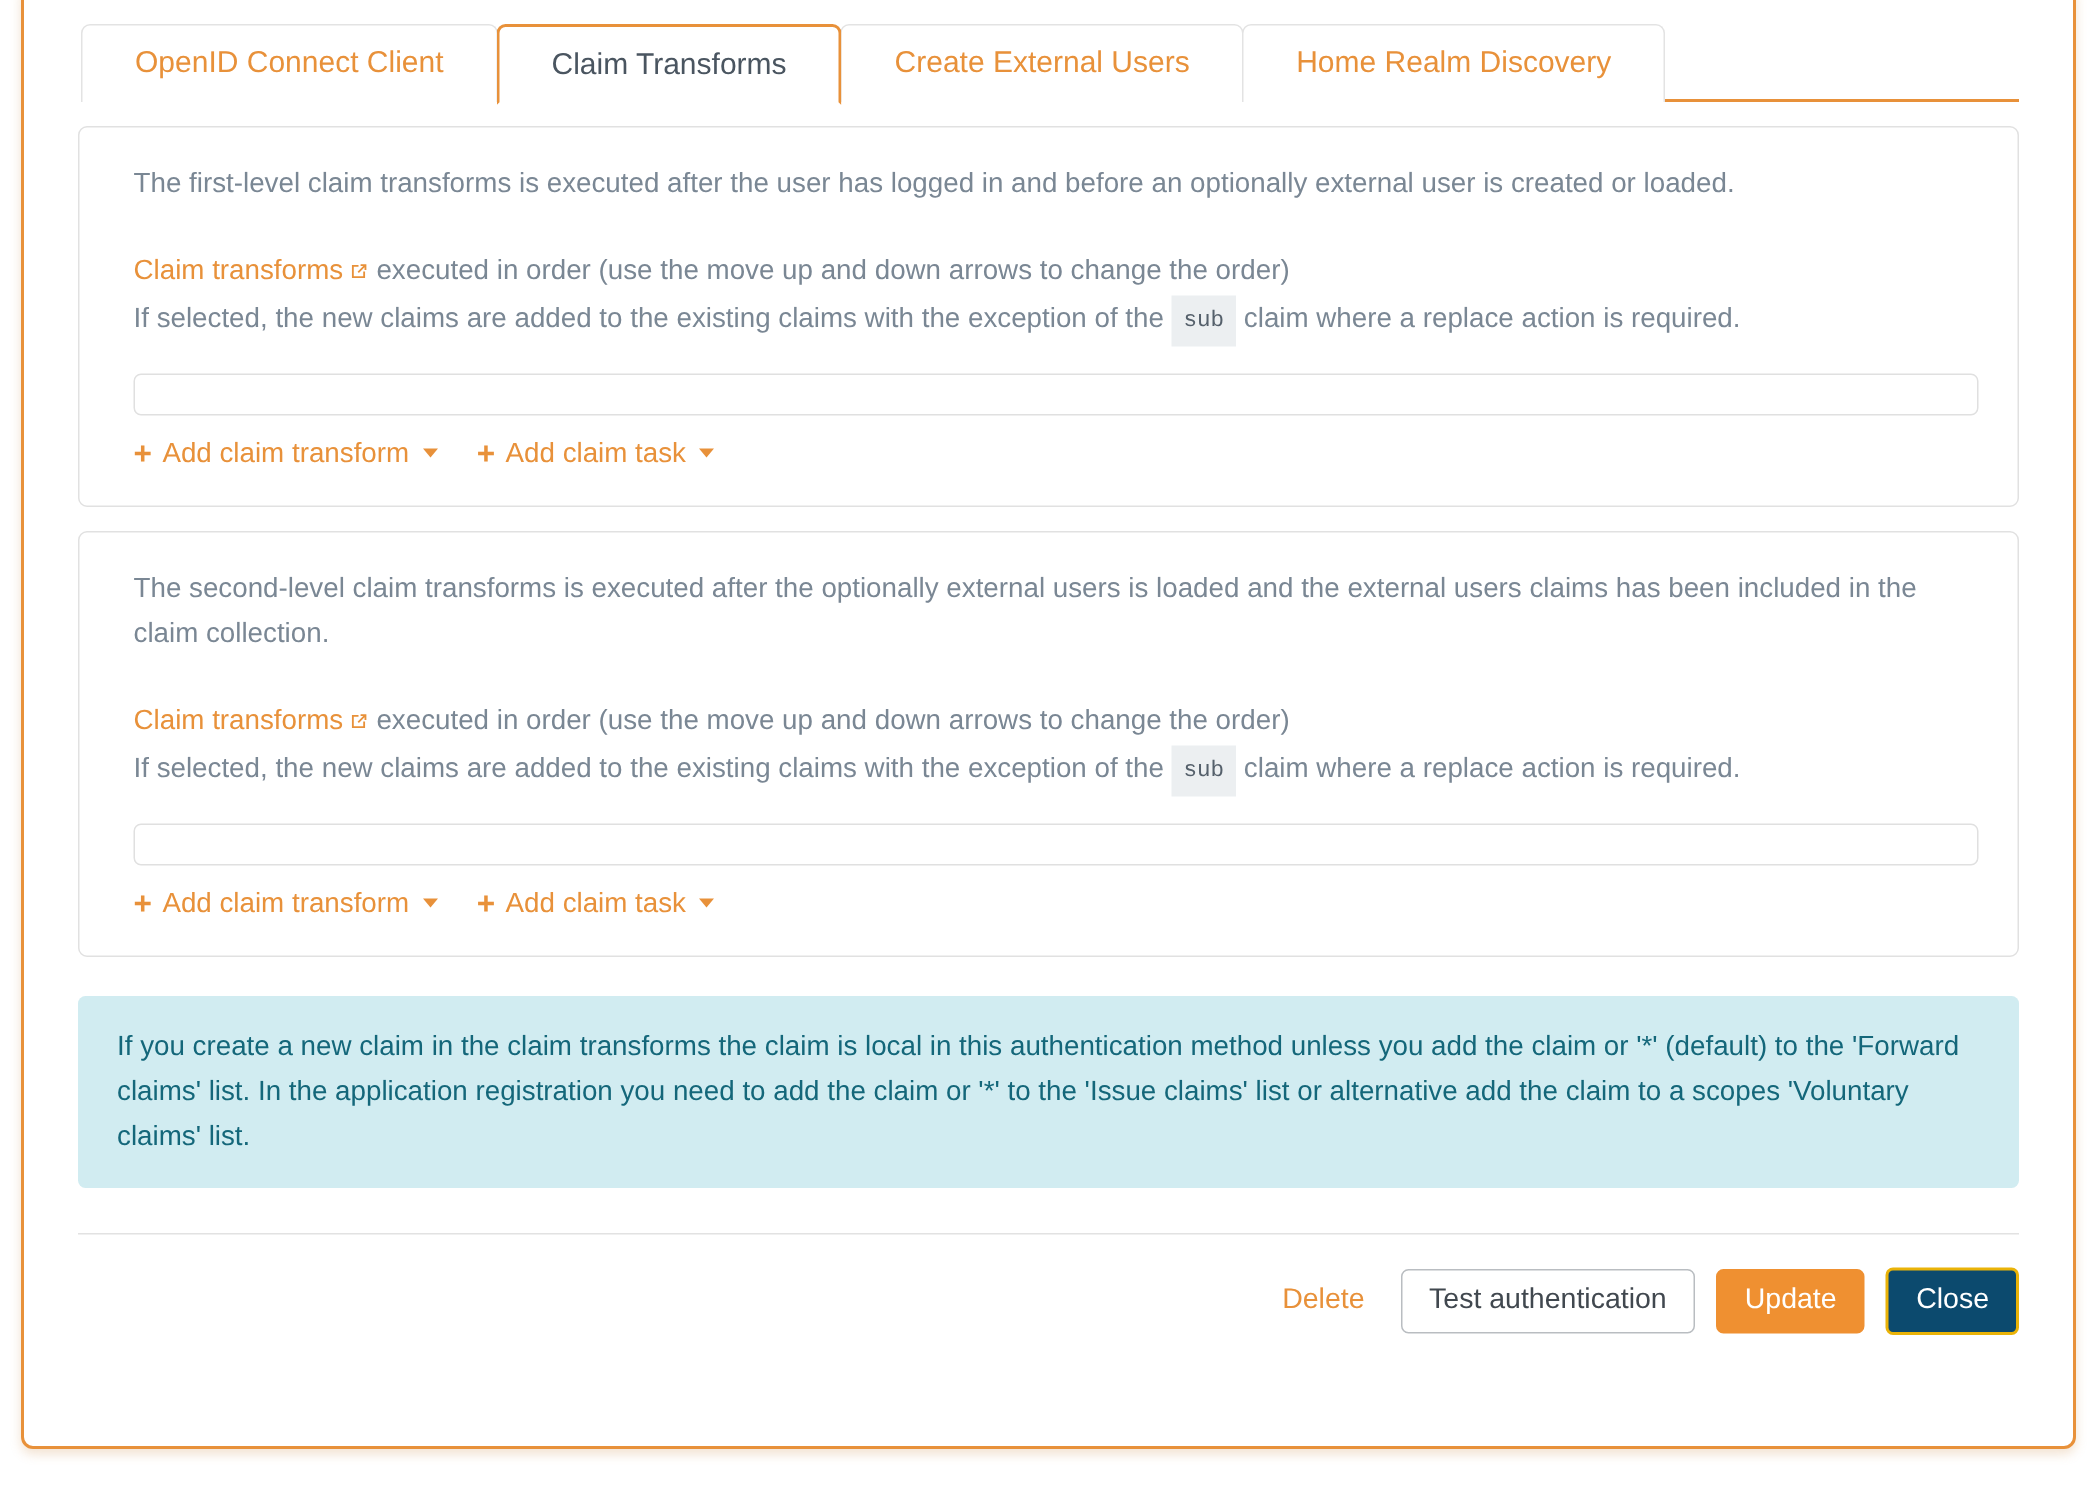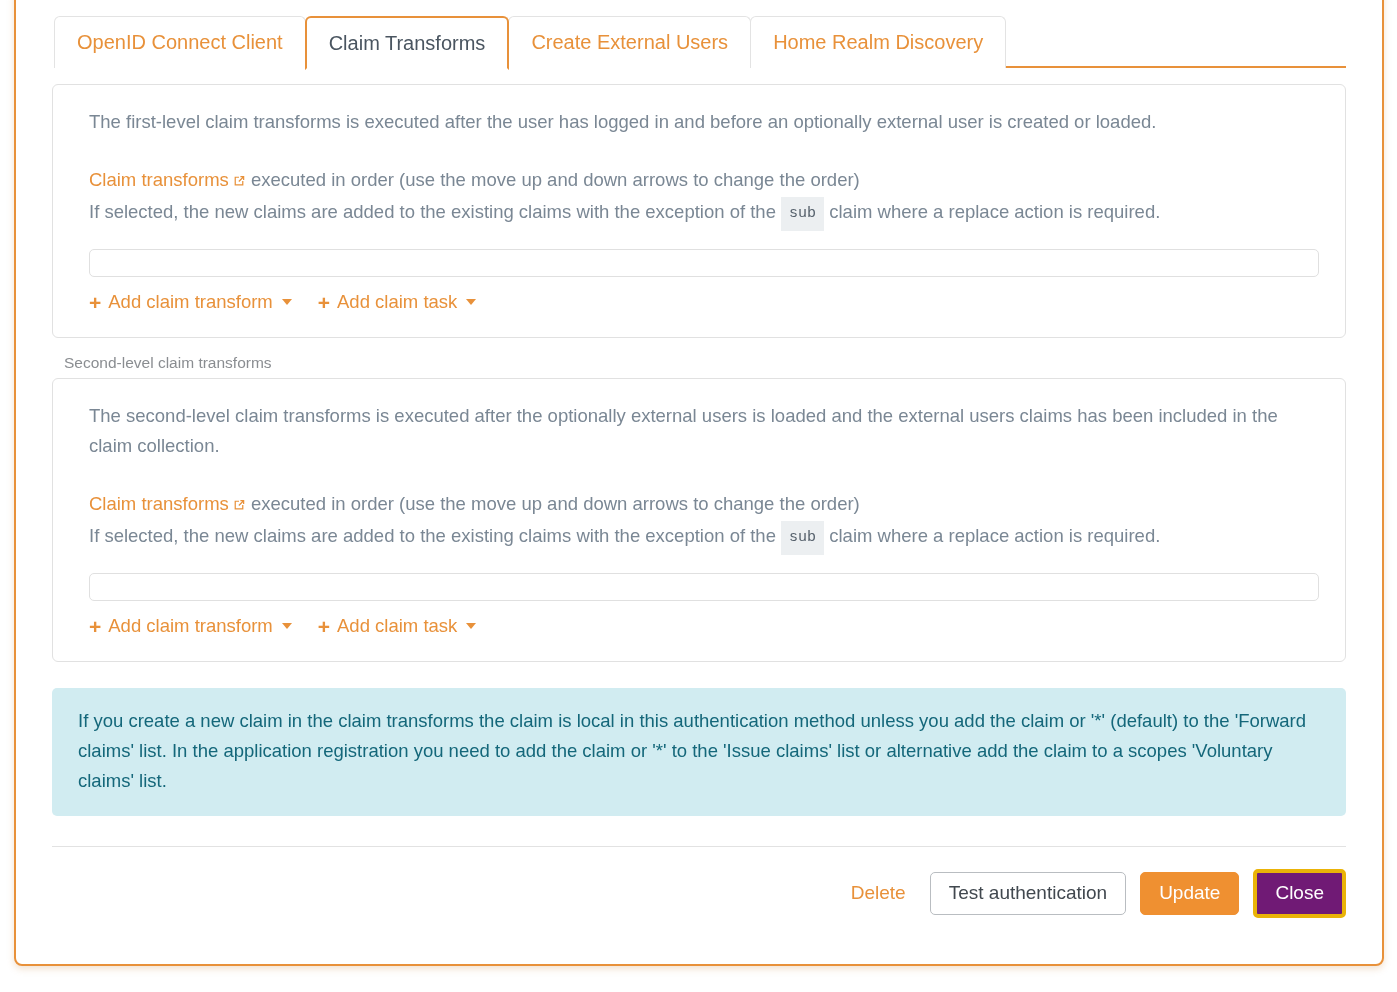--- a/index.html
+++ b/index.html
@@ -46,21 +46,21 @@
     position: absolute;
     left: 0; right: 0; bottom: 0;
     height: 2px;
     background: #e8913a;
     z-index: 0;
   }
   .tab {
     position: relative;
     z-index: 1;
     height: 52px;
-    padding: 0 22px;
+    padding: 0 35px;
     display: flex;
     align-items: center;
     font-size: 20px;
     color: #e8913a;
     background: #ffffff;
     border: 1px solid #e3e3e3;
     border-bottom: none;
     border-top-left-radius: 6px;
     border-top-right-radius: 6px;
     margin-right: -1px;
@@ -205,22 +205,22 @@
     background: #ffffff;
     border: 1px solid #b9bdc1;
     color: #41484f;
   }
   .btn-primary {
     background: #ef9031;
     border: 1px solid #ef9031;
     color: #ffffff;
   }
   .btn-secondary {
-    background: #701a75;
-    border: 4px solid #eab308;
+    background: #0c4a6e;
+    border: 2px solid #eab308;
     color: #ffffff;
   }
 </style>
 </head>
 <body>
 
 <div class="page">
   <div class="outer-card">
     <div class="inner">
 
@@ -262,21 +262,20 @@
             <button class="addbtn">
               <span class="plus">+</span>
               <span>Add claim task</span>
               <span class="caret"></span>
             </button>
           </div>
         </div>
       </div>
 
       <div class="section">
-        <div class="section-label">Second-level claim transforms</div>
         <div class="panel">
           <div class="ptext">The second-level claim transforms is executed after the optionally external users is loaded and the external users claims has been included in the claim collection.</div>
           <div class="spacer-24"></div>
           <div class="ptext tight">
             <a class="link">Claim transforms</a><span class="ext-icon"><svg width="14" height="14" viewBox="0 0 16 16">
                   <path d="M3 3 h5 v1.4 H4.4 v7.2 h7.2 V8 H13 v5 H3 Z" fill="#e8913a"></path>
                   <path d="M9.6 2.4 H14 v4.4 h-1.4 V4.8 L8.3 9.1 l-1-1 4.3-4.3 H9.6 Z" fill="#e8913a"></path>
                 </svg></span><span> executed in order (use the move up and down arrows to change the order)</span>
           </div>
           <div class="ptext tight">

